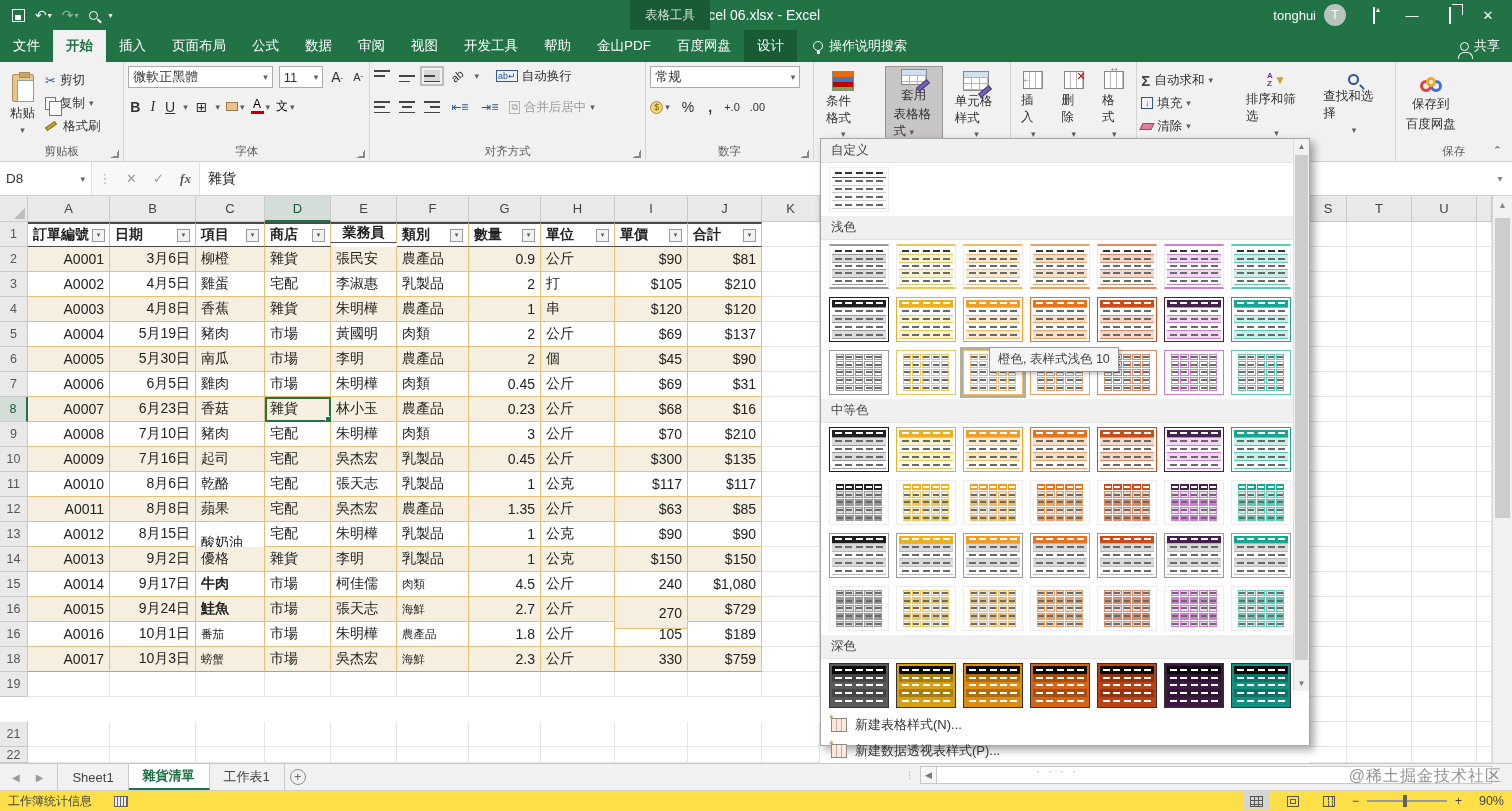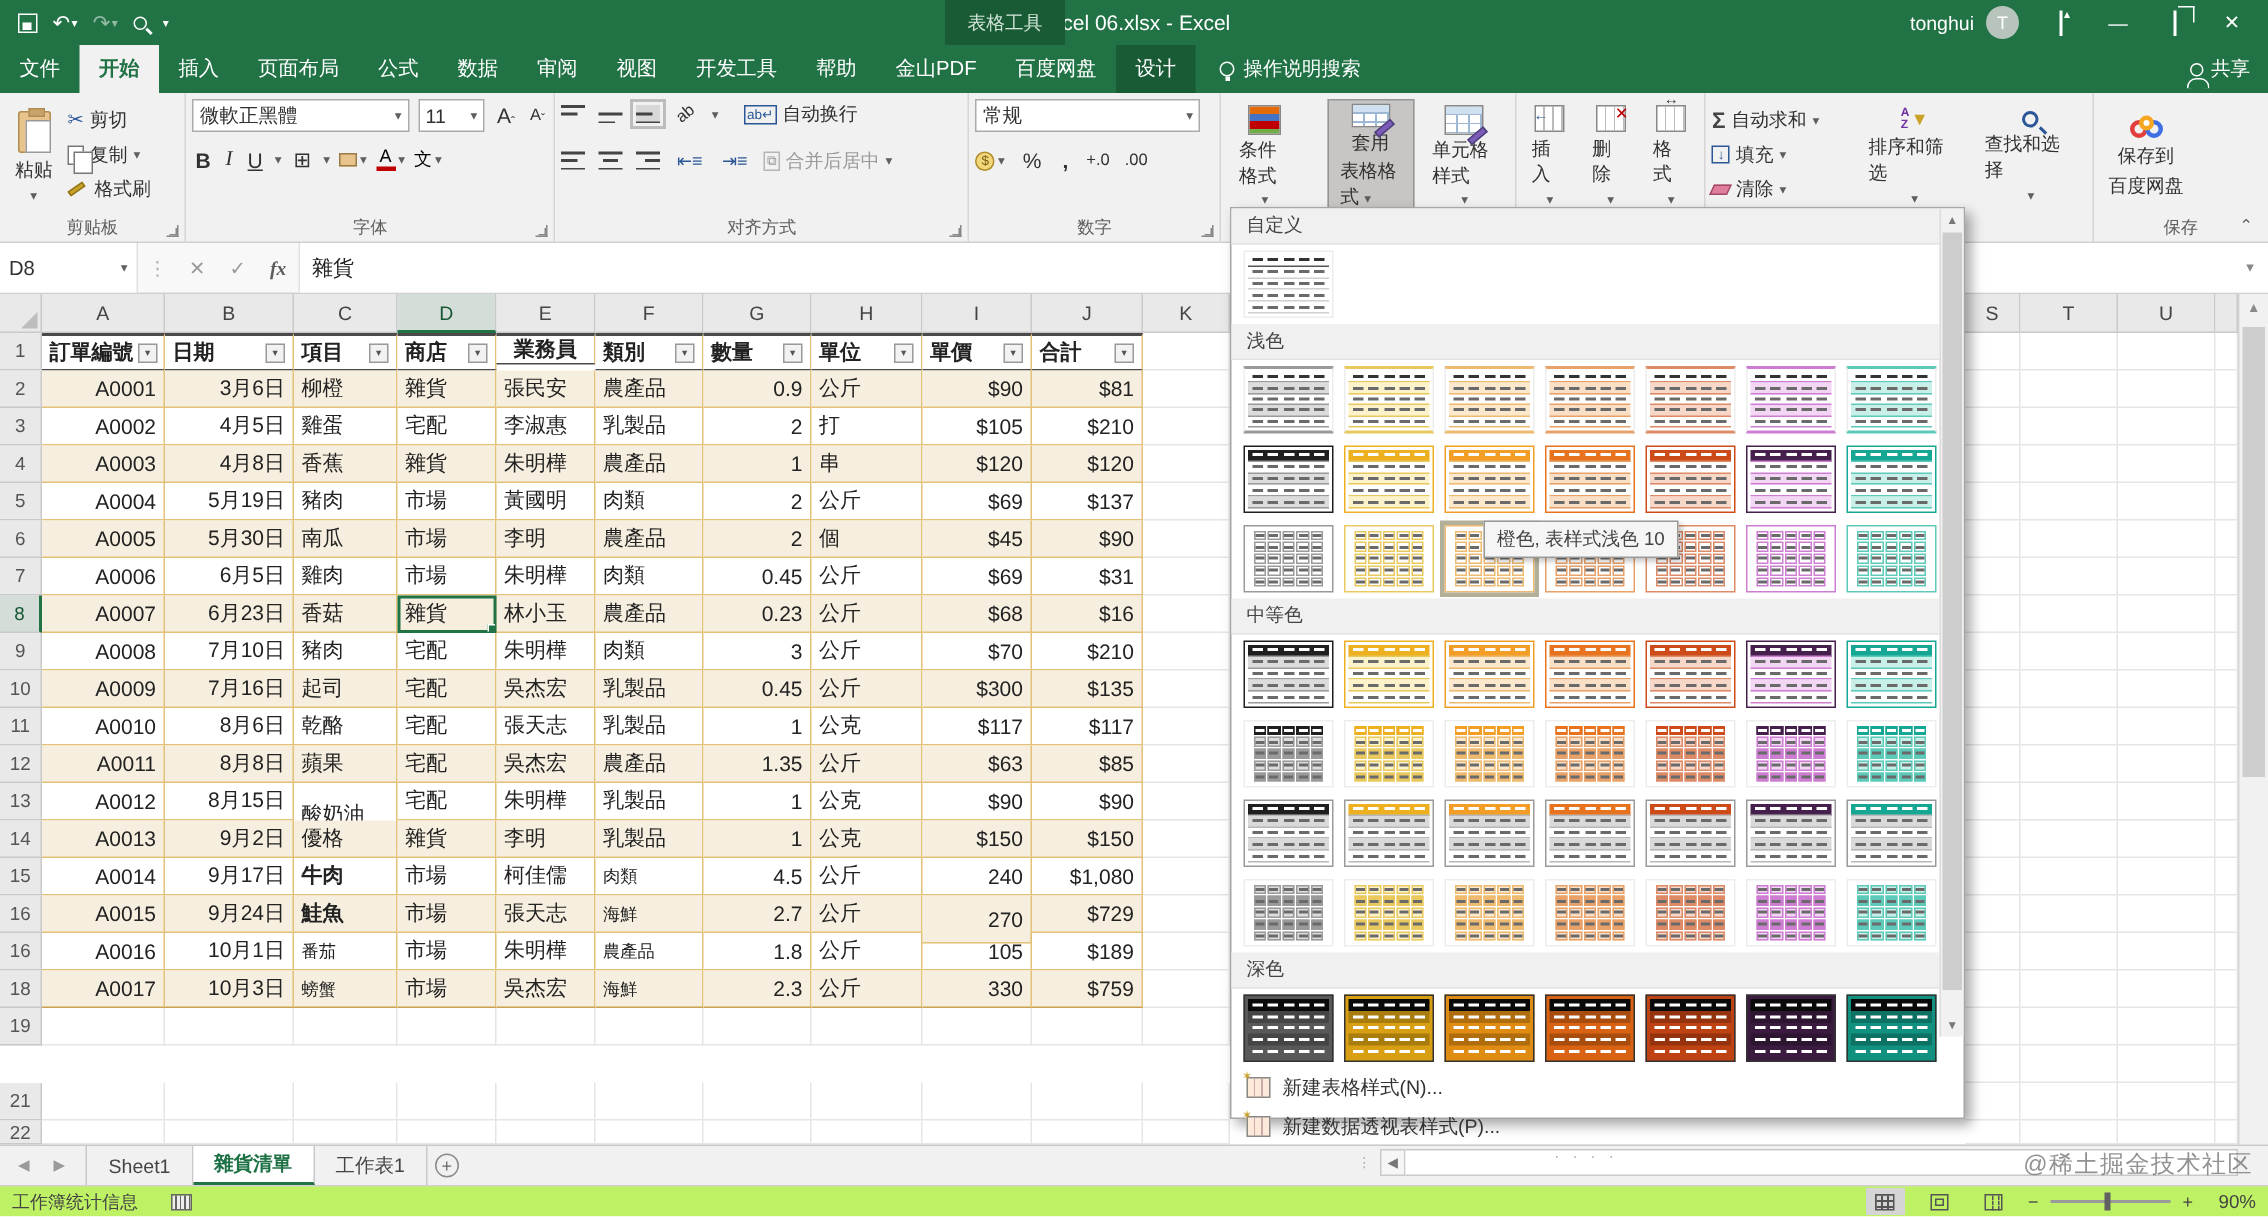--- a/index.html
+++ b/index.html
@@ -199,21 +199,21 @@
   .stab.active { background:#fff; color:#1e7145; font-weight:bold; border-bottom:2px solid #217346; }
   .st-add { width:26px; display:flex; align-items:center; justify-content:center; color:#666; }
   .st-add span { width:16px; height:16px; border:1px solid #8a8a8a; border-radius:50%; font-size:12px; line-height:14px; text-align:center; }
   .hscroll { position:absolute; left:905px; top:765px; width:587px; height:20px; display:flex; align-items:center; }
   .hs-dots { color:#aaa; font-size:9px; margin-right:6px; }
   .hs-arrow { width:17px; height:18px; border:1px solid #c9c9c9; background:#f6f6f6; color:#777; font-size:9px; display:flex; align-items:center; justify-content:center; }
   .hs-track { flex:1; height:18px; background:#fff; border:1px solid #c9c9c9; border-left:none; }
   .watermark { position:absolute; right:10px; top:766px; font-size:16px; color:rgba(110,110,110,.75); z-index:70; letter-spacing:1px; }
 
   
-  .statusbar { position:absolute; left:0; top:790px; width:1512px; height:21px; background:#bef264; border-top:1px solid #d2d0ce; display:flex; align-items:center; font-size:12px; color:#444; }
+  .statusbar { position:absolute; left:0; top:790px; width:1512px; height:21px; background:#fde047; border-top:1px solid #d2d0ce; display:flex; align-items:center; font-size:12px; color:#444; }
   .sb-left { display:flex; align-items:center; gap:22px; padding-left:8px; }
   .kbd-ico { width:14px; height:11px; border:1px solid #666; background:repeating-linear-gradient(to right,#eee 0 2px,#666 2px 3px); }
   .sb-right { position:absolute; right:8px; display:flex; align-items:center; gap:10px; }
   .view-ico { width:26px; height:18px; display:flex; align-items:center; justify-content:center; color:#555; }
   .view-ico.sel { background:#d5d5d5; }
   .vi1 { width:13px; height:11px; border:1px solid #555; background:repeating-linear-gradient(to right,transparent 0 3px,#555 3px 4px),repeating-linear-gradient(to bottom,transparent 0 3px,#555 3px 4px); }
   .vi2 { width:12px; height:11px; border:1px solid #555; display:flex; align-items:center; justify-content:center; }
   .vi2 i { width:6px; height:5px; border:1px solid #555; }
   .vi3 { width:12px; height:11px; border:1px solid #555; position:relative; }
   .vi3:after { content:""; position:absolute; left:4px; top:0; width:3px; height:10px; border-left:1px dashed #555; border-right:1px dashed #555; }

